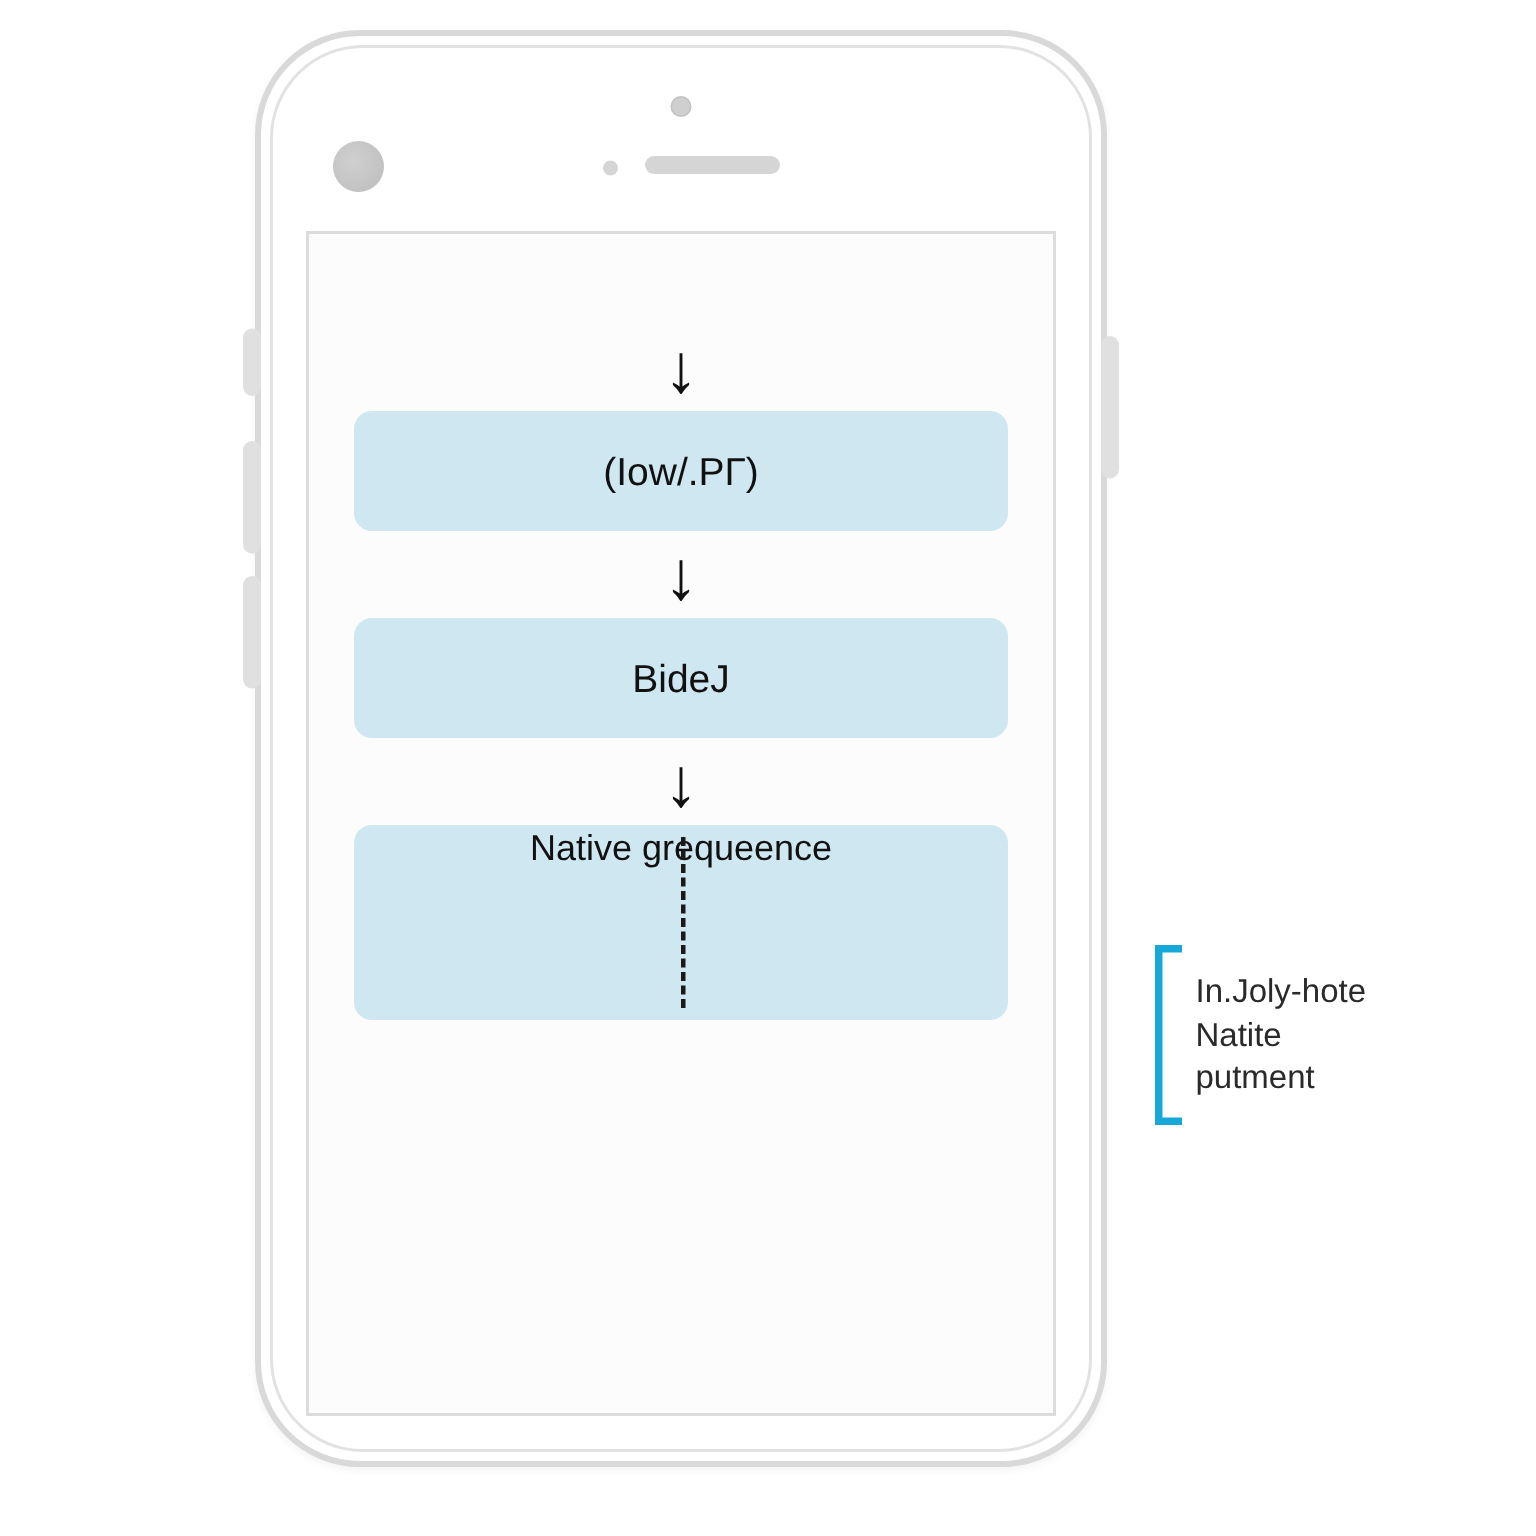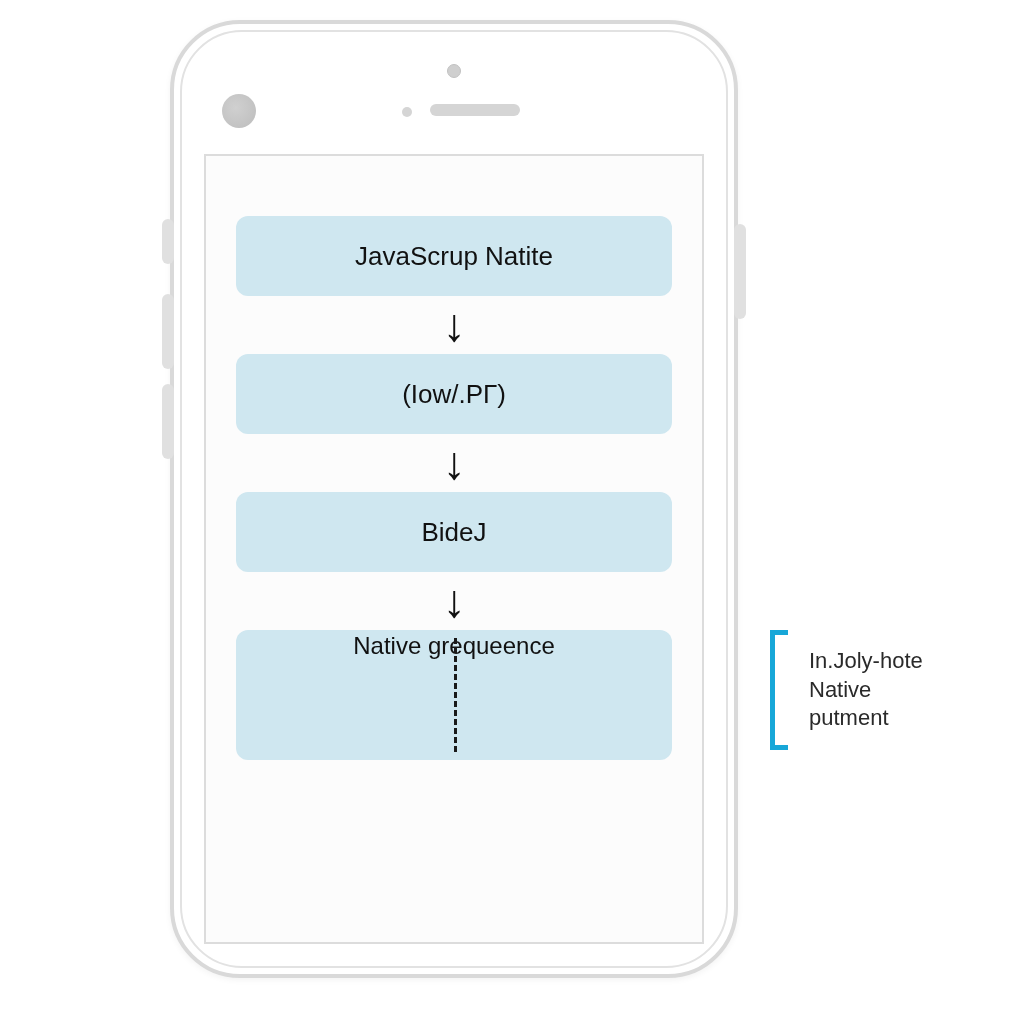--- a/index.html
+++ b/index.html
@@ -46,21 +46,21 @@
   .split .half{flex:1;display:flex;align-items:center;justify-content:center;text-align:center;
                font-size:24px;color:#111;padding:0 10px;line-height:1.3}
   .split .divider{position:absolute;left:50%;top:8px;bottom:8px;border-left:3px dashed #1a1a1a}
 
   
   .anno{position:absolute;left:770px;top:630px;display:flex;align-items:center}
   .bracket{width:14px;height:120px;border-left:5px solid #17a7d8;position:relative}
   .bracket::before,.bracket::after{content:"";position:absolute;left:-5px;width:18px;height:5px;background:#17a7d8}
   .bracket::before{top:0}
   .bracket::after{bottom:0}
-  .anno-text{margin-left:20px;font-size:22px;color:#2a2a2a;line-height:1.3}
+  .anno-text{margin-left:8px;font-size:22px;color:#2a2a2a;line-height:1.3}
 </style>
 </head>
 <body>
 
 <div class="stage">
 
   <div class="phone">
     <div class="bezel"></div>
 
     <div class="cam-top"></div>
@@ -69,21 +69,20 @@
     <div class="front-cam"></div>
 
     <div class="btn-side btn-l1"></div>
     <div class="btn-side btn-l2"></div>
     <div class="btn-side btn-l3"></div>
     <div class="btn-side btn-r"></div>
 
     <div class="screen">
       <div class="flow">
 
-        <div class="node single">JavaScrup Natite</div>
         <div class="arrow">↓</div>
 
         <div class="node single">(Iow/.PГ)</div>
         <div class="arrow">↓</div>
 
         <div class="node single">BideJ</div>
         <div class="arrow">↓</div>
 
         <div class="split">
           <div class="half">Native grequeence</div>
@@ -91,18 +90,18 @@
         </div>
 
       </div>
     </div>
   </div>
 
   <div class="anno">
     <div class="bracket"></div>
     <div class="anno-text">
       <div>In.Joly-hote</div>
-      <div>Native</div>
+      <div>Natite</div>
       <div>putment</div>
     </div>
   </div>
 
 </div>
 
 </body></html>

